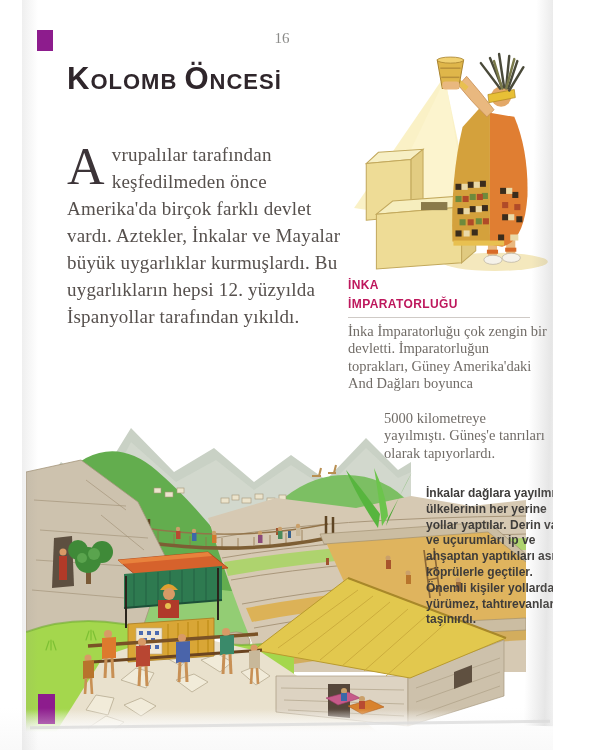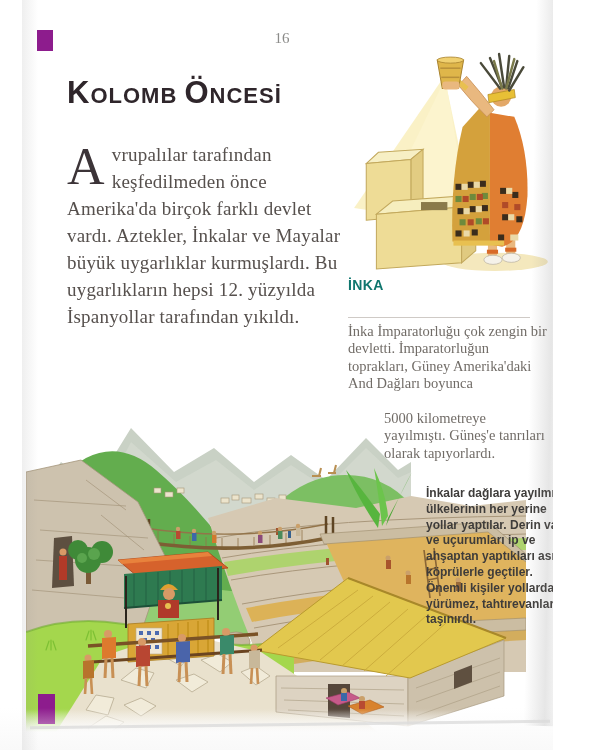--- a/index.html
+++ b/index.html
@@ -19,32 +19,32 @@
   .scan-bottom-fade{position:absolute;left:0;top:708px;width:100%;height:42px;
     background:linear-gradient(to bottom, rgba(255,255,255,0), rgba(248,248,248,.85));
     pointer-events:none;z-index:5;}
   
   .corner-mark{position:absolute;background:#8d1c8d;z-index:3;}
   .corner-top{left:37px;top:30px;width:16px;height:21px;}
   .corner-bottom{left:38px;top:694px;width:17px;height:30px;}
   .page-number{position:absolute;left:260px;top:30px;width:44px;text-align:center;
     font-size:15px;color:#8b8b89;z-index:3;}
   
-  .title{position:absolute;left:67px;top:76px;z-index:3;
+  .title{position:absolute;left:67px;top:62px;z-index:3;
     font-family:"Liberation Sans", sans-serif;font-weight:bold;color:#2f262b;
     font-size:22px;line-height:34px;letter-spacing:1px;}
   .title .cap{font-size:31px;}
   
   .intro{position:absolute;left:67px;top:141px;width:292px;z-index:3;
     font-size:19px;line-height:27px;color:#56504d;letter-spacing:.2px;}
   .dropcap{float:left;font-size:52px;line-height:44px;padding:4px 7px 0 0;color:#3c3438;}
   
   .inka-heading{position:absolute;left:348px;top:276px;z-index:3;
-    font-family:"Liberation Sans", sans-serif;font-weight:bold;color:#0f766e;
-    font-size:14px;line-height:19px;letter-spacing:.4px;}
+    font-family:"Liberation Sans", sans-serif;font-weight:bold;color:#be185d;
+    font-size:12px;line-height:19px;letter-spacing:.4px;}
   .heading-rule{position:absolute;left:348px;top:317px;width:182px;height:1px;
     background:#cfcac6;z-index:3;}
   .inka-body{position:absolute;left:348px;top:323px;width:200px;z-index:3;
     font-size:14.5px;line-height:17.3px;color:#716c67;}
   .inka-body-indent{position:absolute;left:384px;top:410px;width:164px;z-index:3;
     font-size:14.5px;line-height:17.3px;color:#716c67;}
   
   .caption{position:absolute;left:426px;top:486px;width:146px;z-index:3;
     font-family:"Liberation Sans", sans-serif;font-weight:bold;
     font-size:12px;line-height:15.8px;color:#3e3c3a;}
@@ -153,20 +153,21 @@
           <line x1="158" y1="34" x2="167" y2="7"></line>
           <line x1="159" y1="36" x2="173" y2="13"></line>
         <line x1="152" y1="34" x2="144" y2="7" stroke="#7a7a4a"></line>
           <line x1="156" y1="34" x2="164" y2="5" stroke="#7a7a4a"></line>
       </g>
     </g>
   </svg>
 
   <div class="inka-heading">
     <div>İNKA</div>
+    <div>İMPARATORLUĞU</div>
   </div>
   <div class="heading-rule"></div>
   <div class="inka-body">İnka İmparatorluğu çok zengin bir devletti. İmparatorluğun toprakları, Güney Amerika'daki And Dağları boyunca</div>
   <div class="inka-body-indent">5000 kilometreye yayılmıştı. Güneş'e tanrıları olarak tapıyorlardı.</div>
 
   <div class="caption">İnkalar dağlara yayılmış ülkelerinin her yerine yollar yaptılar. Derin vadi ve uçurumları ip ve ahşaptan yaptıkları asma köprülerle geçtiler. Önemli kişiler yollarda yürümez, tahtırevanlarda taşınırdı.</div>
 
   <svg class="illus-bottom" viewBox="0 0 500 322">
     <defs>
       <linearGradient id="fadeW" x1="0" y1="0" x2="0" y2="1">

